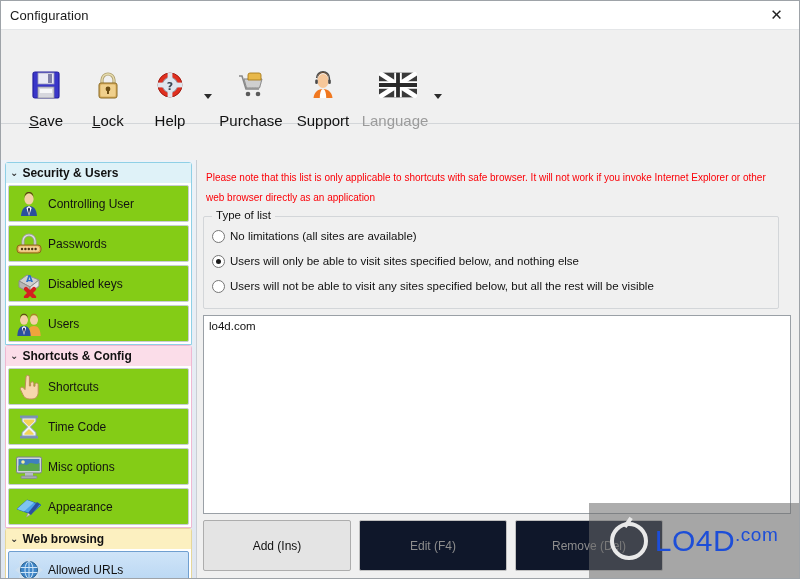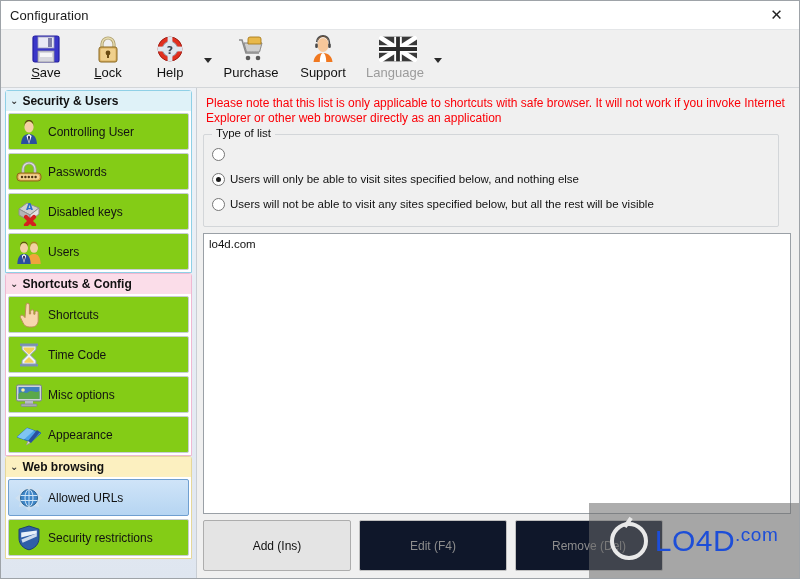--- a/index.html
+++ b/index.html
@@ -20,20 +20,21 @@
   
   #window {
     position: absolute;
     left: 0; top: 0;
     width: 800px; height: 579px;
     background: #f0f0f0;
     border: 1px solid #9ea3a8;
     box-sizing: border-box;
     display: flex;
     flex-direction: column;
+    gap: 36px;
   }
 
   
   .titlebar {
     height: 28px;
     background: #ffffff;
     border-bottom: 1px solid #e4e6e8;
     display: flex;
     align-items: center;
     flex: 0 0 auto;
@@ -80,23 +81,23 @@
     cursor: pointer;
     box-sizing: border-box;
   }
   .tb-item.wide { width: 72px; }
   .tb-ico {
     width: 32px; height: 32px;
     position: relative;
     flex: 0 0 auto;
   }
   .tb-label {
-    font-size: 13px;
+    font-size: 15px;
     color: #111;
-    margin-top: 1px;
+    margin-top: 13px;
     white-space: nowrap;
     line-height: 13px;
   }
   .tb-label.disabled { color: #9b9b9b; }
   .tb-label u { text-decoration: underline; }
   .tb-caret {
     width: 14px;
     height: 55px;
     display: flex;
     align-items: center;
@@ -201,22 +202,22 @@
     flex: 1 1 auto;
     background: #f0f0f0;
     padding: 6px 8px 0 6px;
     box-sizing: border-box;
     display: flex;
     flex-direction: column;
     min-width: 0;
   }
   .notice {
     color: #fb0007;
-    font-size: 12px;
-    line-height: 15px;
+    font-size: 10px;
+    line-height: 20px;
     padding: 2px 6px 6px 3px;
     font-family: "Liberation Sans", sans-serif;
   }
   .groupbox {
     border: 1px solid #d3d6d9;
     border-radius: 2px;
     margin: 2px 12px 6px 0;
     padding: 6px 8px 8px 8px;
     position: relative;
     background: #f0f0f0;
@@ -613,20 +614,21 @@
 
     <div class="main">
 
       <div class="notice">Please note that this list is only applicable to shortcuts with safe browser. It will not work if you invoke Internet Explorer or other web browser directly as an application</div>
 
       <div class="groupbox">
         <div class="groupbox-title">Type of list</div>
 
         <div class="radio-row">
           <span class="radio"></span>
+          <span class="radio-label">No limitations (all sites are available)</span>
         </div>
 
         <div class="radio-row">
           <span class="radio checked"></span>
           <span class="radio-label">Users will only be able to visit sites specified below, and nothing else</span>
         </div>
 
         <div class="radio-row">
           <span class="radio"></span>
           <span class="radio-label">Users will not be able to visit any sites specified below, but all the rest will be visible</span>

